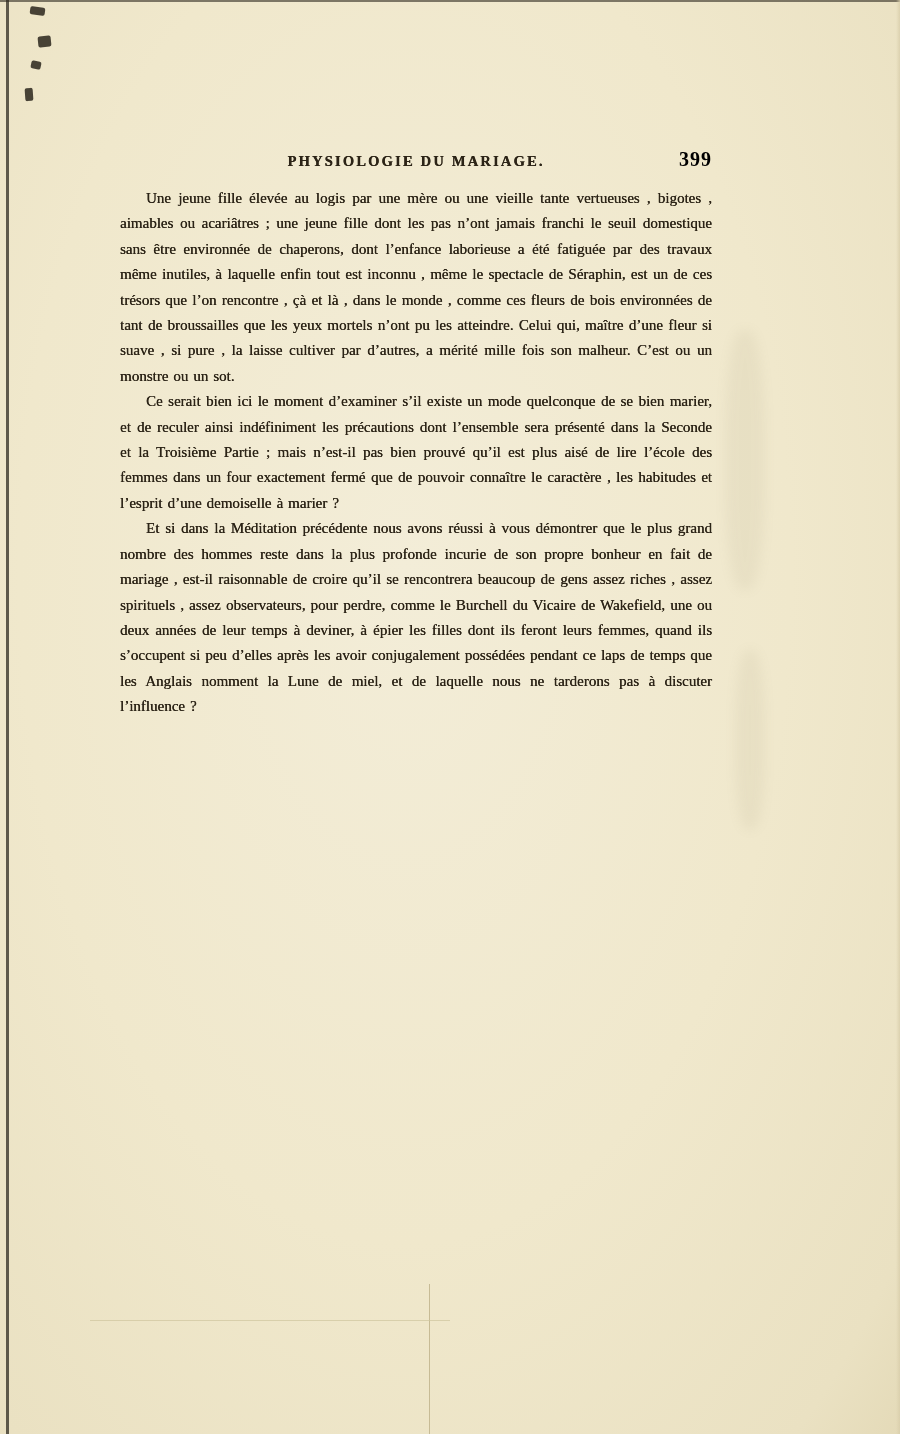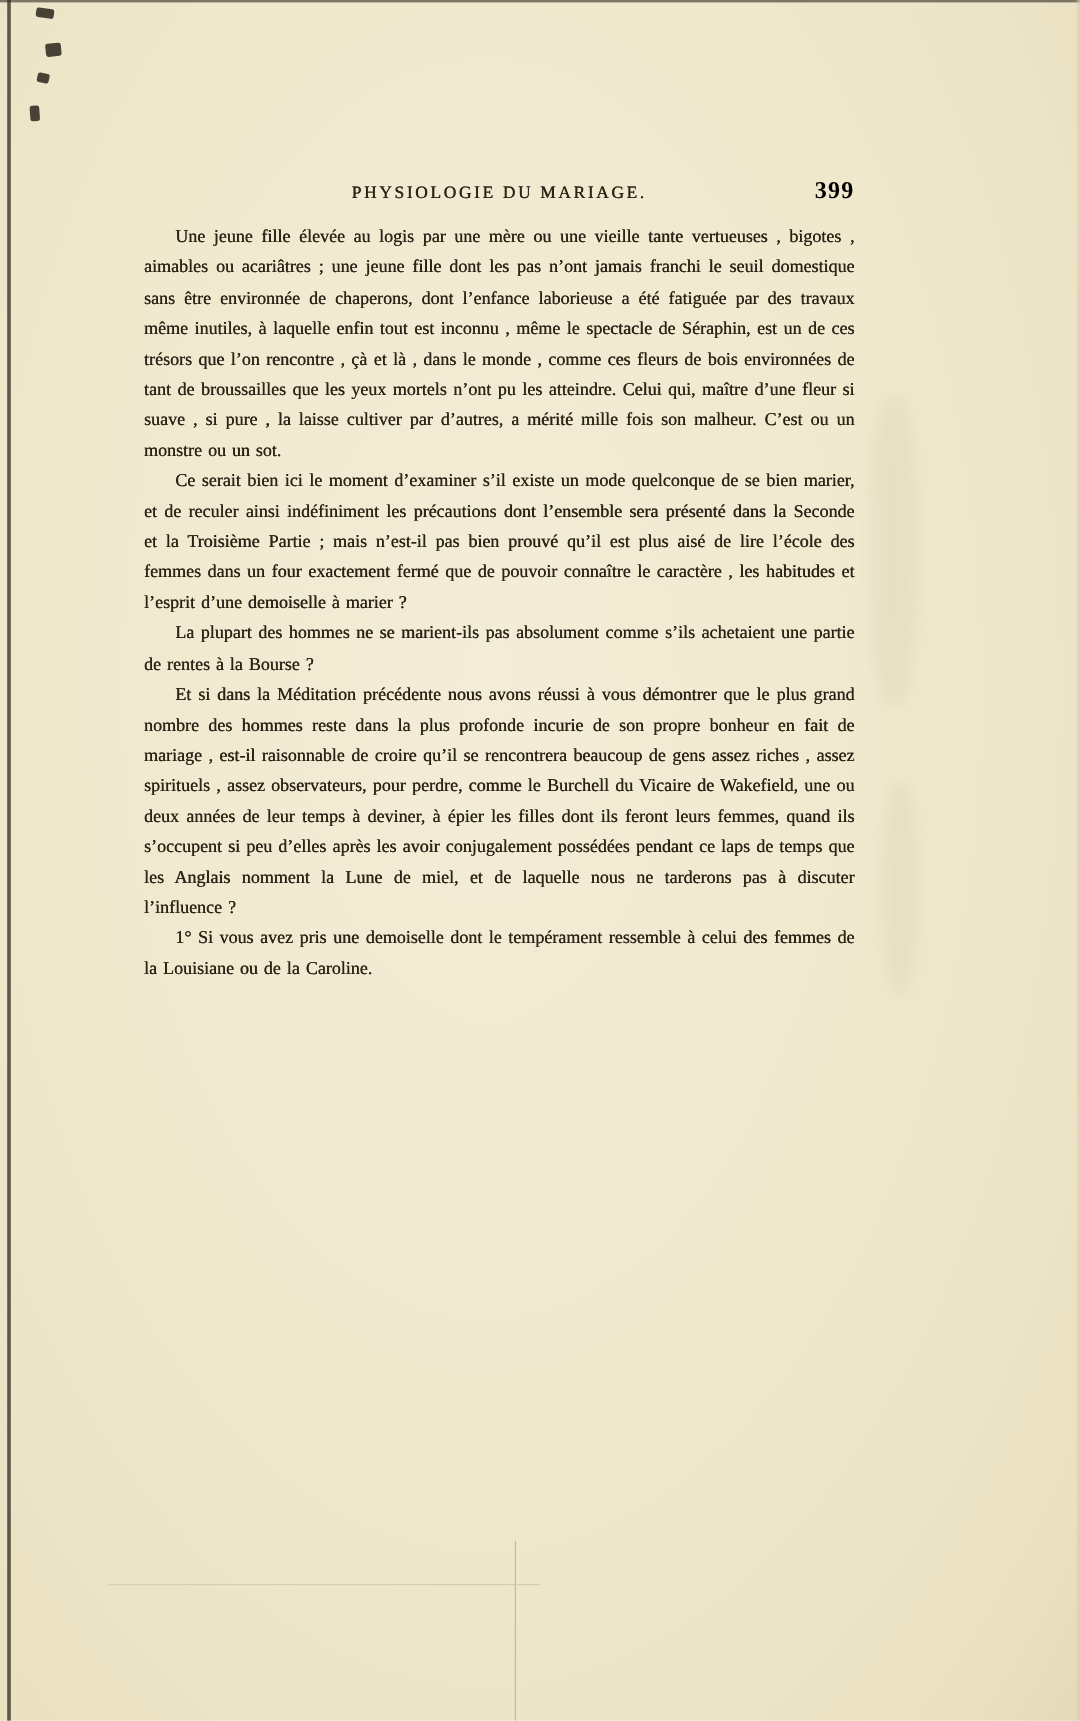--- a/index.html
+++ b/index.html
@@ -77,21 +77,21 @@
   }
   .running-head {
     position: relative;
     height: 26px;
     margin-bottom: 12px;
   }
   .running-head .title {
     display: block;
     text-align: center;
     font-size: 14.5px;
-    font-weight: 400;
+    font-weight: 700;
     letter-spacing: 2.2px;
     color: #2c2417;
     padding-top: 5px;
     text-shadow: 0.3px 0 0 currentColor;
   }
   .running-head .pagenum {
     position: absolute;
     right: 0; top: 0;
     font-size: 20px;
     font-weight: 700;
@@ -126,17 +126,15 @@
 <div class="crease-horizontal"></div>
 
 <div class="text-block">
   <div class="running-head">
     <span class="title">PHYSIOLOGIE DU MARIAGE.</span>
     <span class="pagenum">399</span>
   </div>
   <div class="body-text">
       <p class="para"><span>Une jeune fille élevée au logis par une mère ou une vieille tante vertueuses , bigotes , aimables ou acariâtres ; une jeune fille dont les pas n’ont jamais franchi le seuil domestique sans être environnée de chaperons, dont l’enfance laborieuse a été fatiguée par des travaux même inutiles, à laquelle enfin tout est inconnu , même le spectacle de Séraphin, est un de ces trésors que l’on rencontre , çà et là , dans le monde , comme ces fleurs de bois environnées de tant de broussailles que les yeux mortels n’ont pu les atteindre. Celui qui, maître d’une fleur si suave , si pure , la laisse cultiver par d’autres, a mérité mille fois son malheur. C’est ou un monstre ou un sot.</span></p>
       <p class="para"><span>Ce serait bien ici le moment d’examiner s’il existe un mode quelconque de se bien marier, et de reculer ainsi indéfiniment les précautions dont l’ensemble sera présenté dans la Seconde et la Troisième Partie ; mais n’est-il pas bien prouvé qu’il est plus aisé de lire </span><span class="italic">l’école des femmes</span><span> dans un four exactement fermé que de pouvoir connaître le caractère , les habitudes et l’esprit d’une demoiselle à marier ?</span></p>
-      <p class="para"><span>La plupart des hommes ne se marient-ils pas absolument comme s’ils achetaient une partie de rentes à la Bourse ?</span></p>
       <p class="para"><span>Et si dans la Méditation précédente nous avons réussi à vous démontrer que le plus grand nombre des hommes reste dans la plus profonde incurie de son propre bonheur en fait de mariage , est-il raisonnable de croire qu’il se rencontrera beaucoup de gens assez riches , assez spirituels , assez observateurs, pour perdre, comme le Burchell du </span><span class="italic">Vicaire de Wakefield,</span><span> une ou deux années de leur temps à deviner, à épier les filles dont ils feront leurs femmes, quand ils s’occupent si peu d’elles après les avoir conjugalement possédées pendant ce laps de temps que les Anglais nomment la </span><span class="italic">Lune de miel,</span><span> et de laquelle nous ne tarderons pas à discuter l’influence ?</span></p>
-      <p class="para"><span>1° Si vous avez pris une demoiselle dont le tempérament ressemble à celui des femmes de la Louisiane ou de la Caroline.</span></p>
     </div>
 </div>
 
 </body></html>

